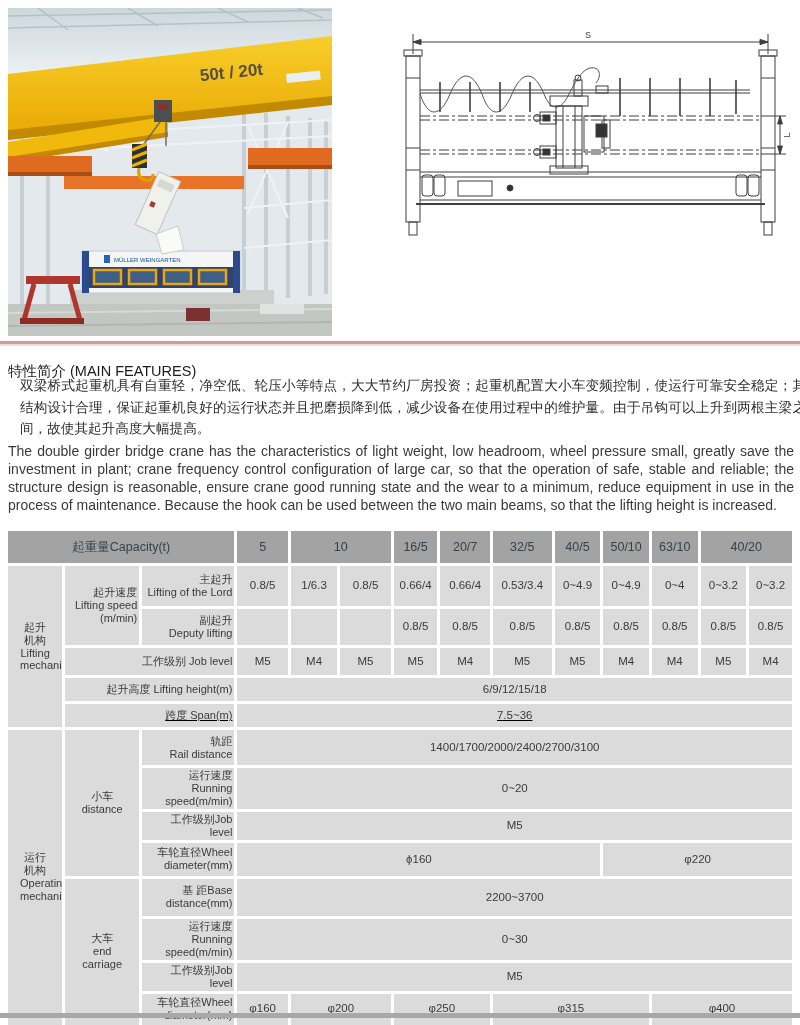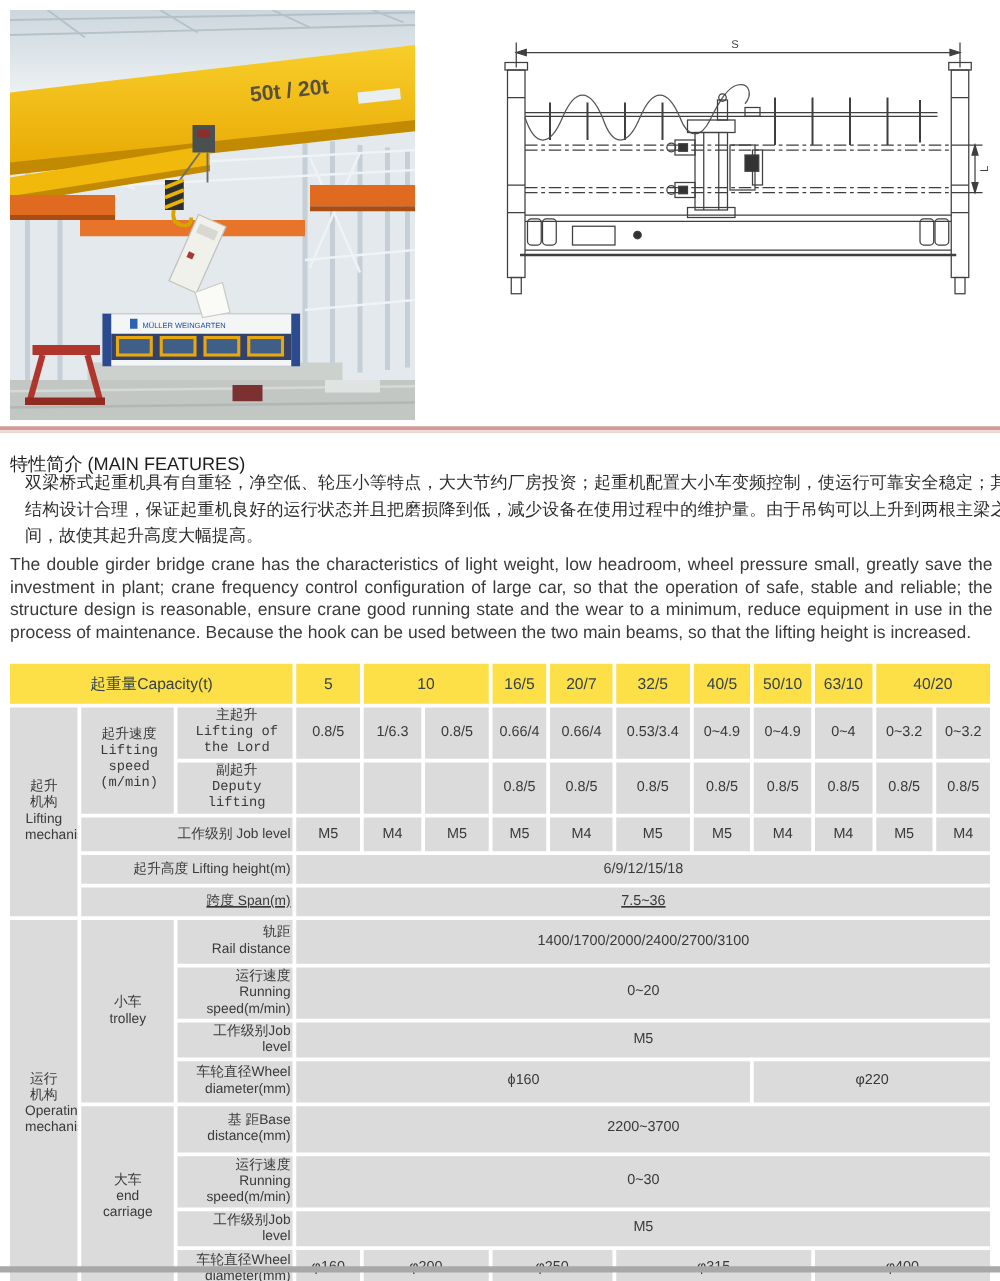--- a/index.html
+++ b/index.html
@@ -13,23 +13,23 @@
              font-size:14.5px;font-weight:normal;color:#1c1c1c;}
   .para-zh{position:absolute;left:20px;top:375px;width:786px;
            font-size:13.6px;line-height:21.5px;color:#2e2e2e;text-align:justify;}
   .para-en{position:absolute;left:8px;top:442px;width:786px;
            font-size:14px;line-height:18px;color:#3a3a3a;text-align:justify;}
   table.spec{position:absolute;left:5px;top:528px;width:790px;
              border-collapse:separate;border-spacing:3px;table-layout:fixed;}
   table.spec td{background:#dbdbdb;text-align:center;vertical-align:middle;
      font-size:11.5px;color:#3a3a3a;padding:1px 2px;line-height:1.18;
      white-space:pre-line;overflow:hidden;}
-  table.spec td.hd{background:#fde047;color:#33424c;font-size:12.5px;}
+  table.spec td.hd{background:#a3a3a3;color:#33424c;font-size:12.5px;}
   table.spec td.lbl{text-align:right;padding-left:6px;font-size:11px;}
-  table.spec td.cc{text-align:center;padding-left:4px;font-family:Liberation Mono, monospace;}
+  table.spec td.cc{text-align:right;padding-left:4px;}
   table.spec td.grp{font-size:11px;padding:12px;margin-top:20px;}
   .bottom-bar{position:absolute;left:0;top:1013px;width:800px;height:5px;background:#a8a8a8;}
   svg text{font-family:"Liberation Sans",sans-serif;}
 </style>
 </head>
 <body>
 
 <div class="photo-wrap">
   <svg width="324" height="328" viewBox="0 0 324 328">
     <defs>
@@ -313,21 +313,21 @@
       </tr>
       <tr style="height: 23px; text-decoration: underline;">
         <td colspan="2" class="lbl">跨度 Span(m)</td>
         <td colspan="11">7.5~36</td>
       </tr>
       <tr style="height: 35px;">
         <td rowspan="8" class="grp">运行机构
 Operating
 mechanism</td>
         <td rowspan="4" class="grp">小车
-trolley</td>
+distance</td>
         <td class="lbl">轨距
 Rail distance</td>
         <td colspan="11">1400/1700/2000/2400/2700/3100</td>
       </tr>
       <tr style="height: 37px;">
         <td class="lbl">运行速度Running
 speed(m/min)</td>
         <td colspan="11">0~20</td>
       </tr>
       <tr style="height: 23px;">

